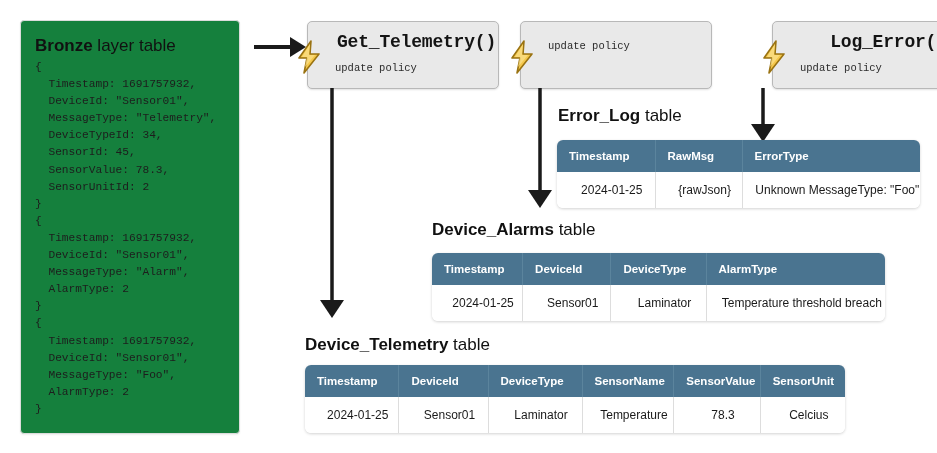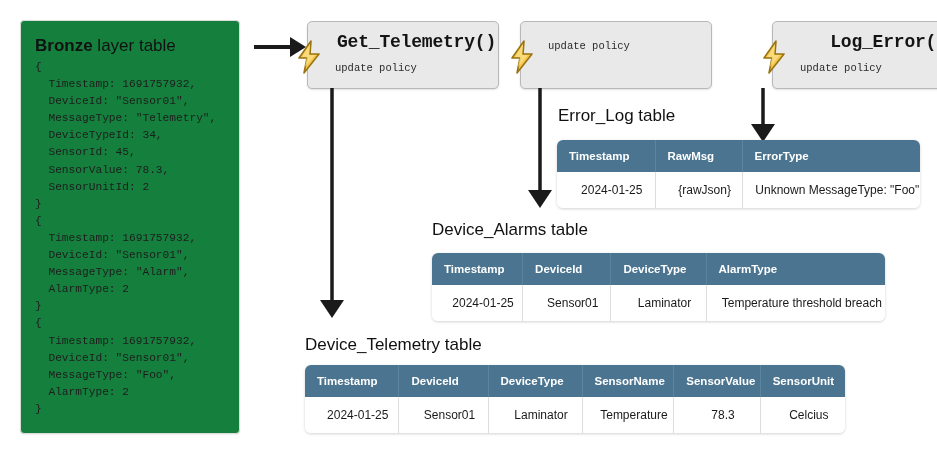--- a/index.html
+++ b/index.html
@@ -106,21 +106,21 @@
   }
 
   
   .tbl-title {
     position: absolute;
     font-size: 17px;
     line-height: 22px;
     color: #111111;
     white-space: nowrap;
   }
-  .tbl-title .b { font-weight: normal; }
+  .tbl-title .b { font-weight: bold; }
 
   .tbl {
     position: absolute;
     background: #ffffff;
     border-radius: 6px;
     box-shadow: 0 1px 3px rgba(0,0,0,0.18);
     overflow: hidden;
     box-sizing: border-box;
   }
   .tbl table {

